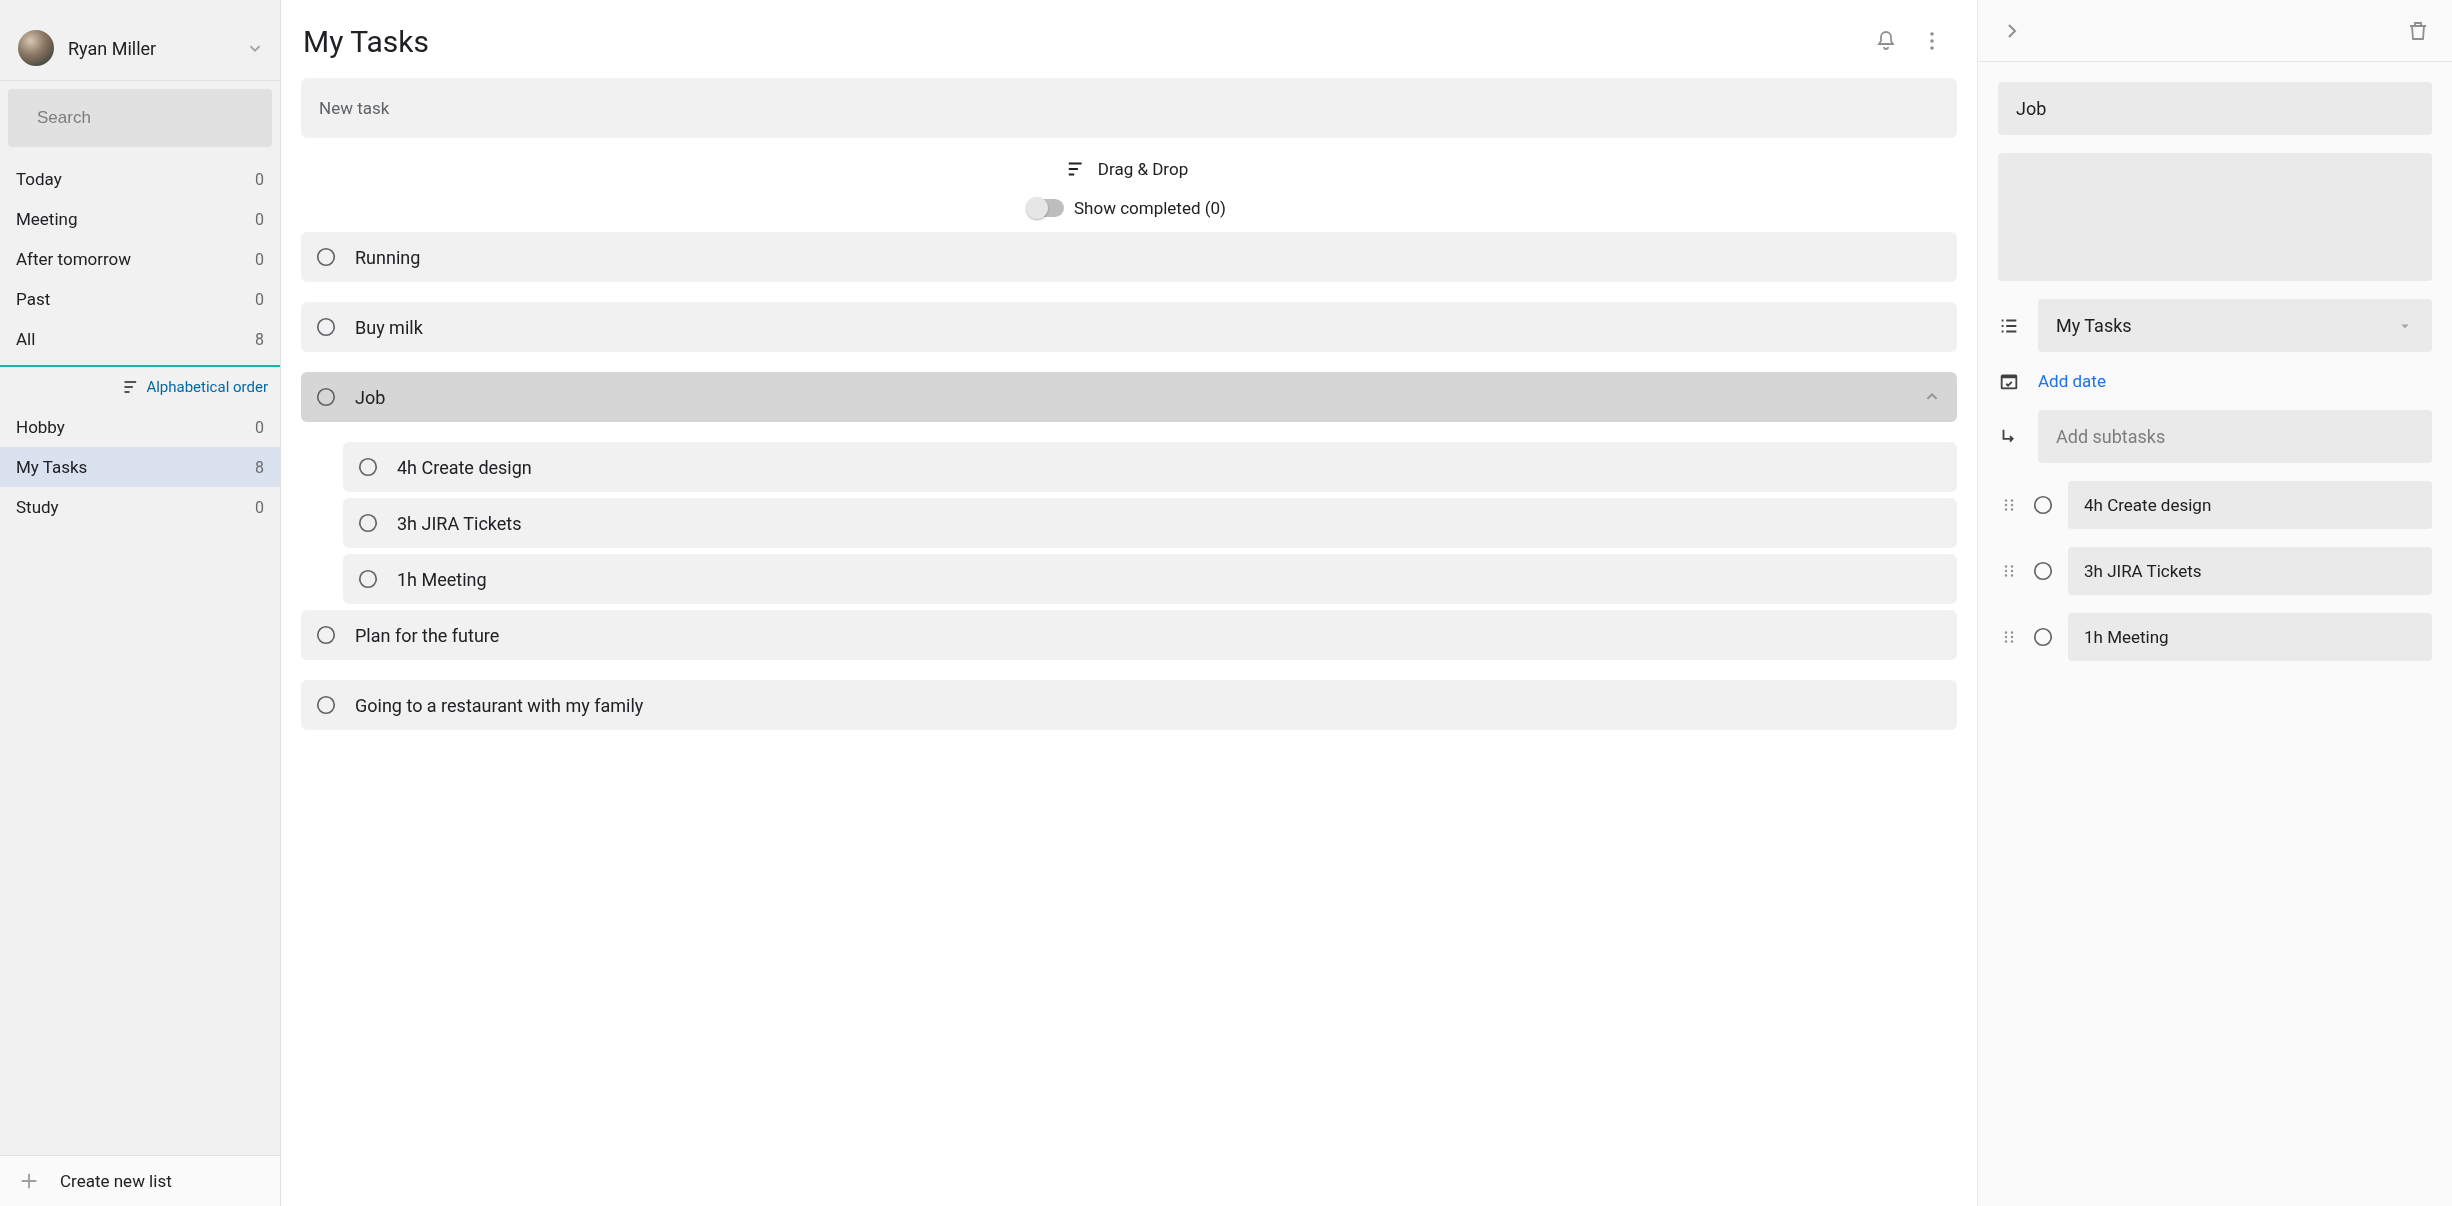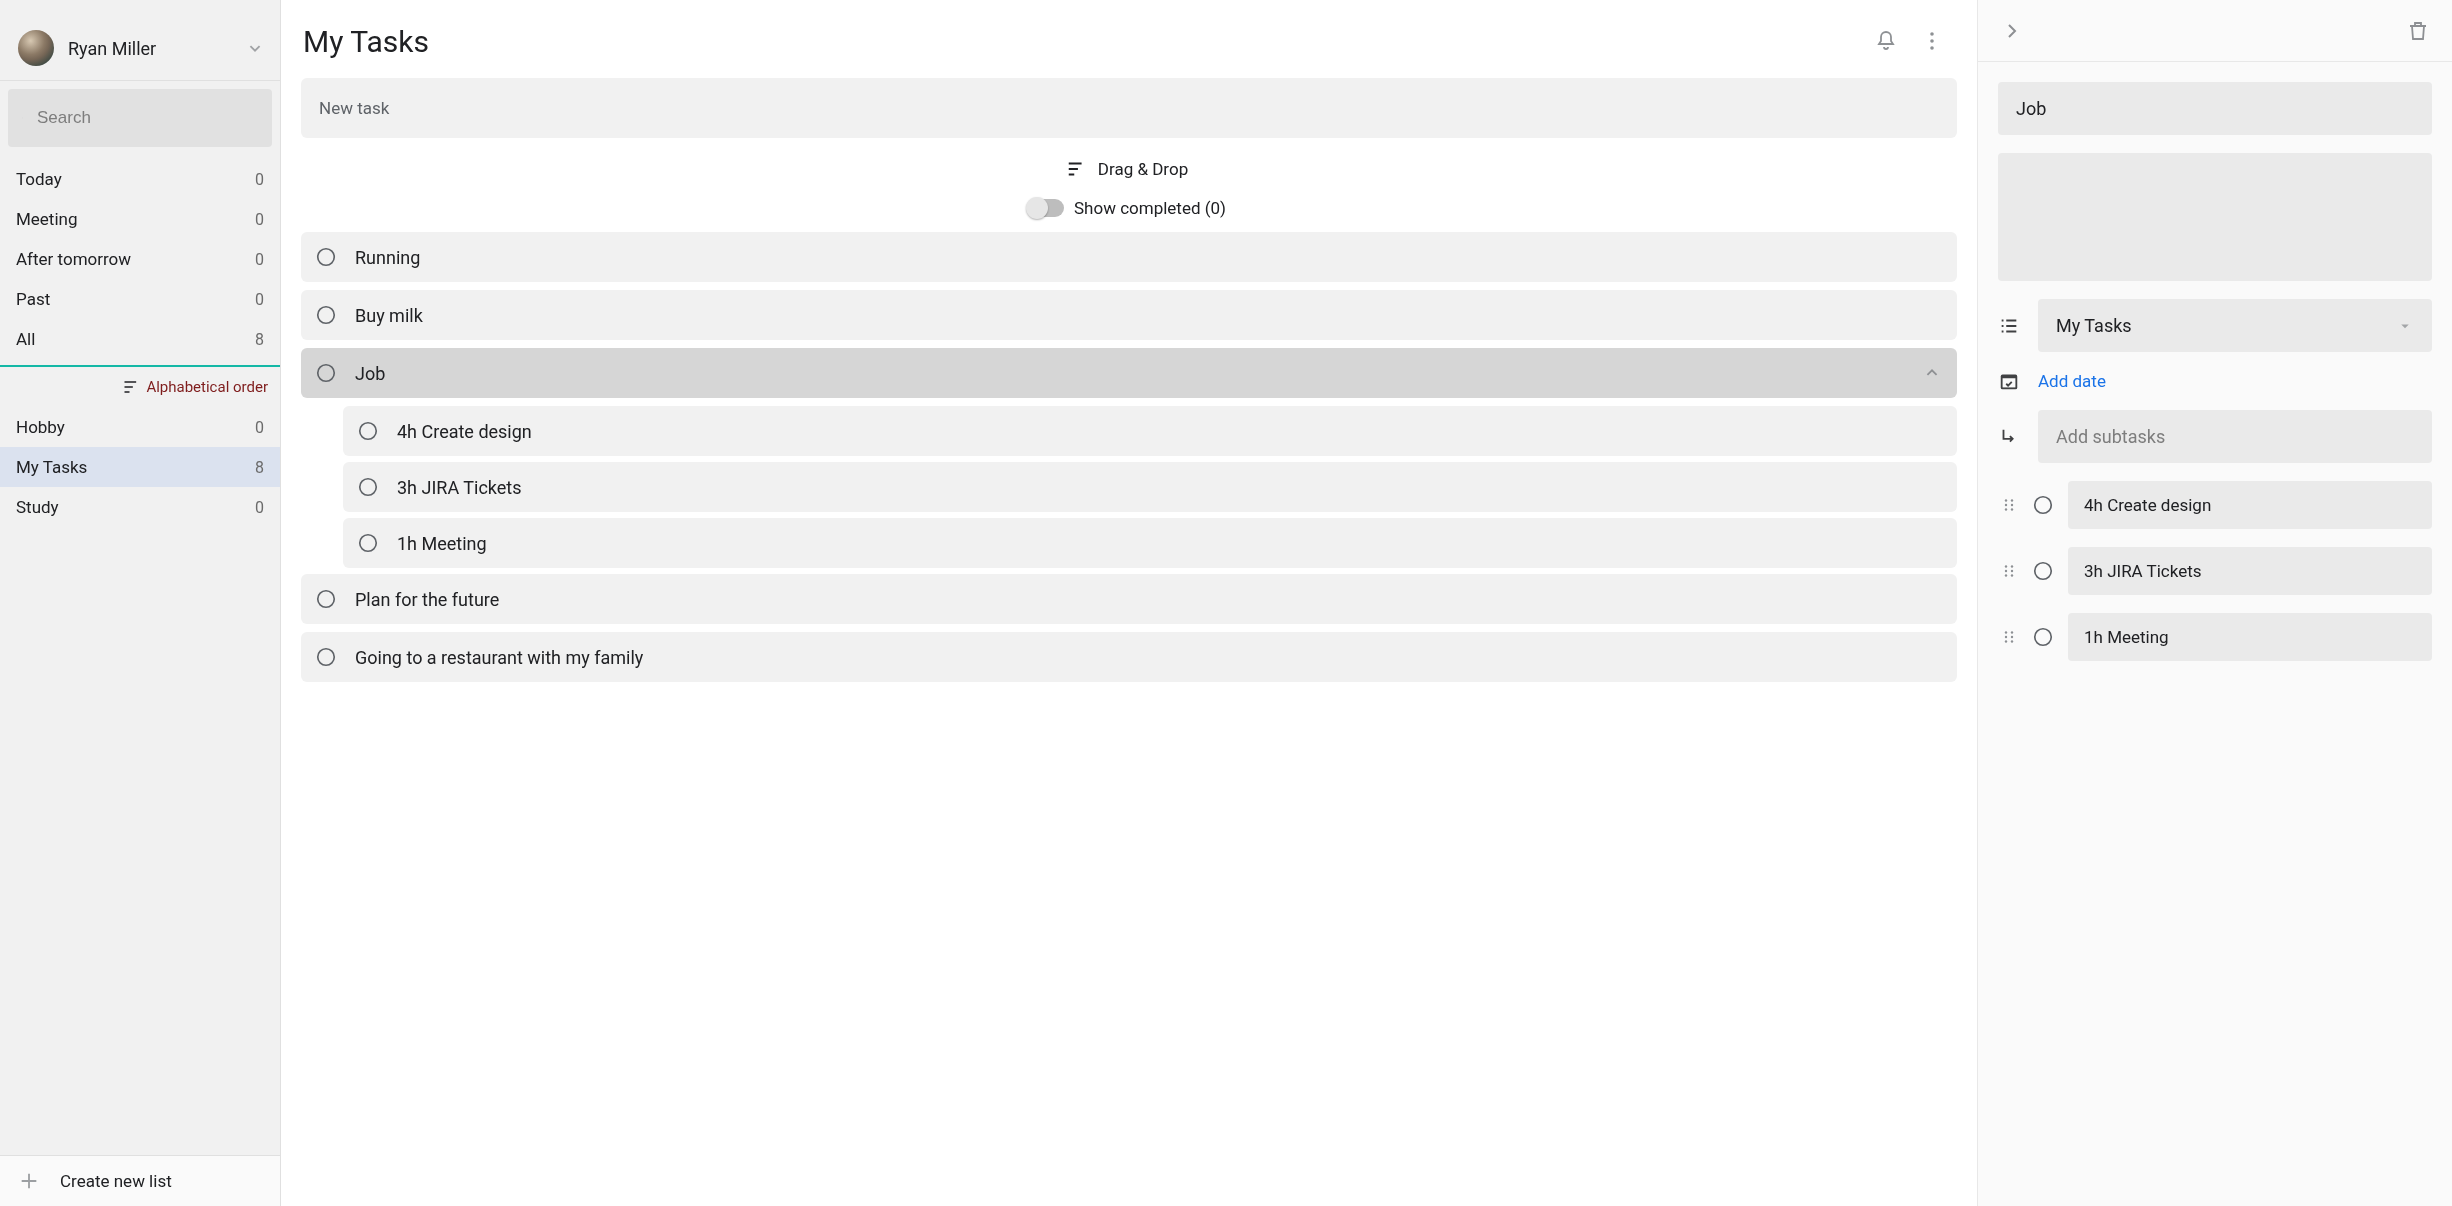--- a/index.html
+++ b/index.html
@@ -81,21 +81,21 @@
     color: #6b6b6b;
     font-size: 16px;
   }
   .sort-row {
     display: flex;
     align-items: center;
     justify-content: flex-end;
     gap: 4px;
     padding: 10px 12px 10px 0;
     font-size: 15px;
-    color: #7f1d1d;
+    color: #0369a1;
   }
   .sort-row svg { width: 20px; height: 20px; }
 
   .list-row.active {
     background: #dbe2ef;
   }
   .list-section { padding-bottom: 6px; }
 
   .sidebar-footer {
     margin-top: auto;
@@ -164,21 +164,21 @@
     background: #e6e6e6;
     top: -2px; left: -2px;
     box-shadow: 0 1px 2px rgba(0,0,0,0.3);
   }
 
   .task-item {
     display: flex;
     align-items: center;
     background: #f1f1f1;
     border-radius: 6px;
-    margin-bottom: 8px;
+    margin-bottom: 20px;
     padding: 14px 14px;
     gap: 18px;
     font-size: 18px;
     cursor: pointer;
   }
   .task-item.selected { background: #d6d6d6; }
   .circle-check {
     width: 22px; height: 22px; flex-shrink:0;
   }
   .circle-check circle { fill: none; stroke: #5f6368; stroke-width: 1.8; }

